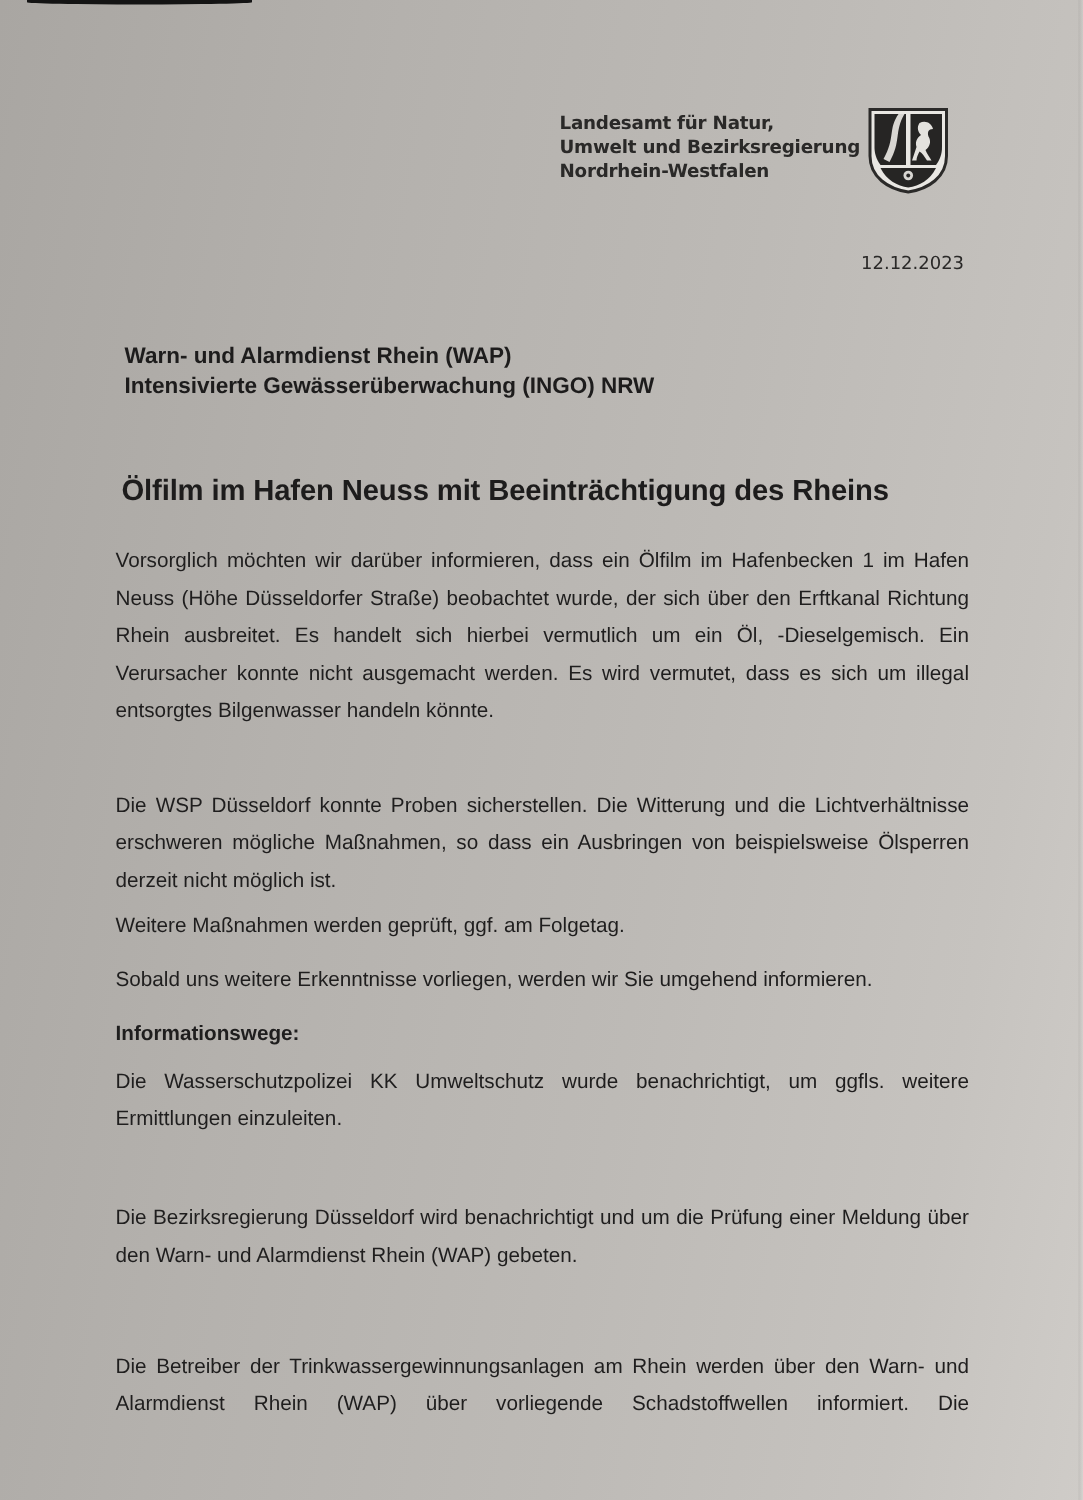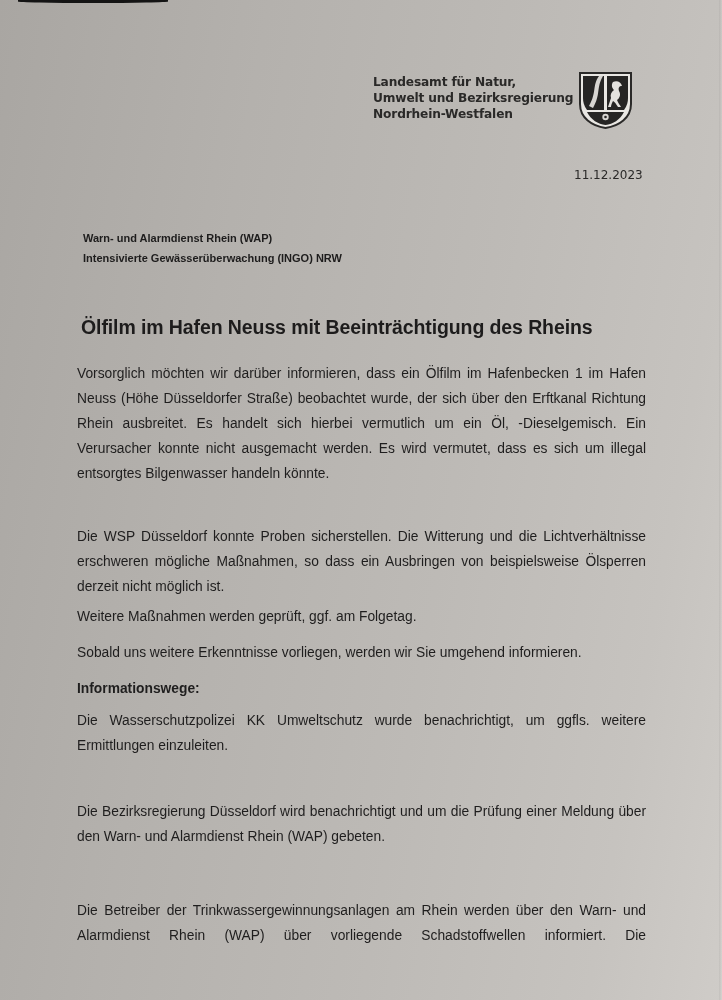--- a/index.html
+++ b/index.html
@@ -24,21 +24,21 @@
     font-family: "DejaVu Sans", sans-serif; letter-spacing: -0.15px;
   }
   .agency div { white-space: nowrap; }
   .crest { position: absolute; left: 577px; top: 70px; width: 57px; height: 60px; }
   .date {
     position: absolute; left: 574px; top: 168px;
     font-size: 12px; color: #2a2928; font-family: "DejaVu Sans", sans-serif;
   }
   .heading-block { position: absolute; left: 83px; top: 228px; }
   .report-type { font-size: 16.5px; font-weight: bold; line-height: 20px; }
-  .sub-line { font-size: 11px; font-weight: bold; line-height: 20px; white-space: nowrap; }
+  .sub-line { font-size: 15px; font-weight: bold; line-height: 20px; white-space: nowrap; }
   .doc-title {
     position: absolute; left: 81px; top: 316px; font-size: 19.5px; font-weight: bold;
     white-space: nowrap; letter-spacing: -0.1px;
   }
   .para {
     position: absolute; left: 77px; width: 569px;
     font-size: 13.8px; line-height: 25px; text-align: justify; color: #1f1e1e;
   }
   .para.nojust { text-align: left; white-space: nowrap; }
   .bold { font-weight: bold; }
@@ -63,21 +63,21 @@
       <path d="M6 6 H27 V40 H10 C7 36 6 32 6 28 Z" fill="#262524"></path>
       <path d="M30 6 H51 V28 C51 32 50 36 47 40 H30 Z" fill="#262524"></path>
       <path d="M22 6 C15 16 20 22 12 36 L16 38 C24 24 19 18 26 6 Z" fill="#d8d6d2"></path>
       <path d="M10 42 H47 C43 50 36 54 28.5 55 C21 54 14 50 10 42 Z" fill="#262524"></path>
       <path d="M36 12 C40 10 44 12 45 16 C42 16 41 18 42 21 C44 24 43 28 40 30 C41 33 43 35 44 37 L41 37 C39 34 38 32 36 31 C35 33 34 35 34 37 L31 37 C32 34 33 31 34 28 C33 25 34 22 37 20 C35 18 34 15 36 12 Z" fill="#e4e2de"></path>
       <circle cx="28.5" cy="47" r="3.2" fill="#d8d6d2"></circle>
       <circle cx="28.5" cy="47" r="1.3" fill="#262524"></circle>
     </svg>
   </div>
 
-  <div class="date">11.12.2023</div>
+  <div class="date">12.12.2023</div>
 
   <div class="heading-block">
     <div class="sub-line">Warn- und Alarmdienst Rhein (WAP)</div>
     <div class="sub-line">Intensivierte Gewässerüberwachung (INGO) NRW</div>
   </div>
 
   <div class="doc-title">Ölfilm im Hafen Neuss mit Beeinträchtigung des Rheins</div>
 
   <div class="para" style="top:361px;">Vorsorglich möchten wir darüber informieren, dass ein Ölfilm im Hafenbecken 1 im Hafen Neuss (Höhe Düsseldorfer Straße) beobachtet wurde, der sich über den Erftkanal Richtung Rhein ausbreitet. Es handelt sich hierbei vermutlich um ein Öl, -Dieselgemisch. Ein Verursacher konnte nicht ausgemacht werden. Es wird vermutet, dass es sich um illegal entsorgtes Bilgenwasser handeln könnte.</div>
   <div class="para" style="top:524px;">Die WSP Düsseldorf konnte Proben sicherstellen. Die Witterung und die Lichtverhältnisse erschweren mögliche Maßnahmen, so dass ein Ausbringen von beispielsweise Ölsperren derzeit nicht möglich ist.</div>

